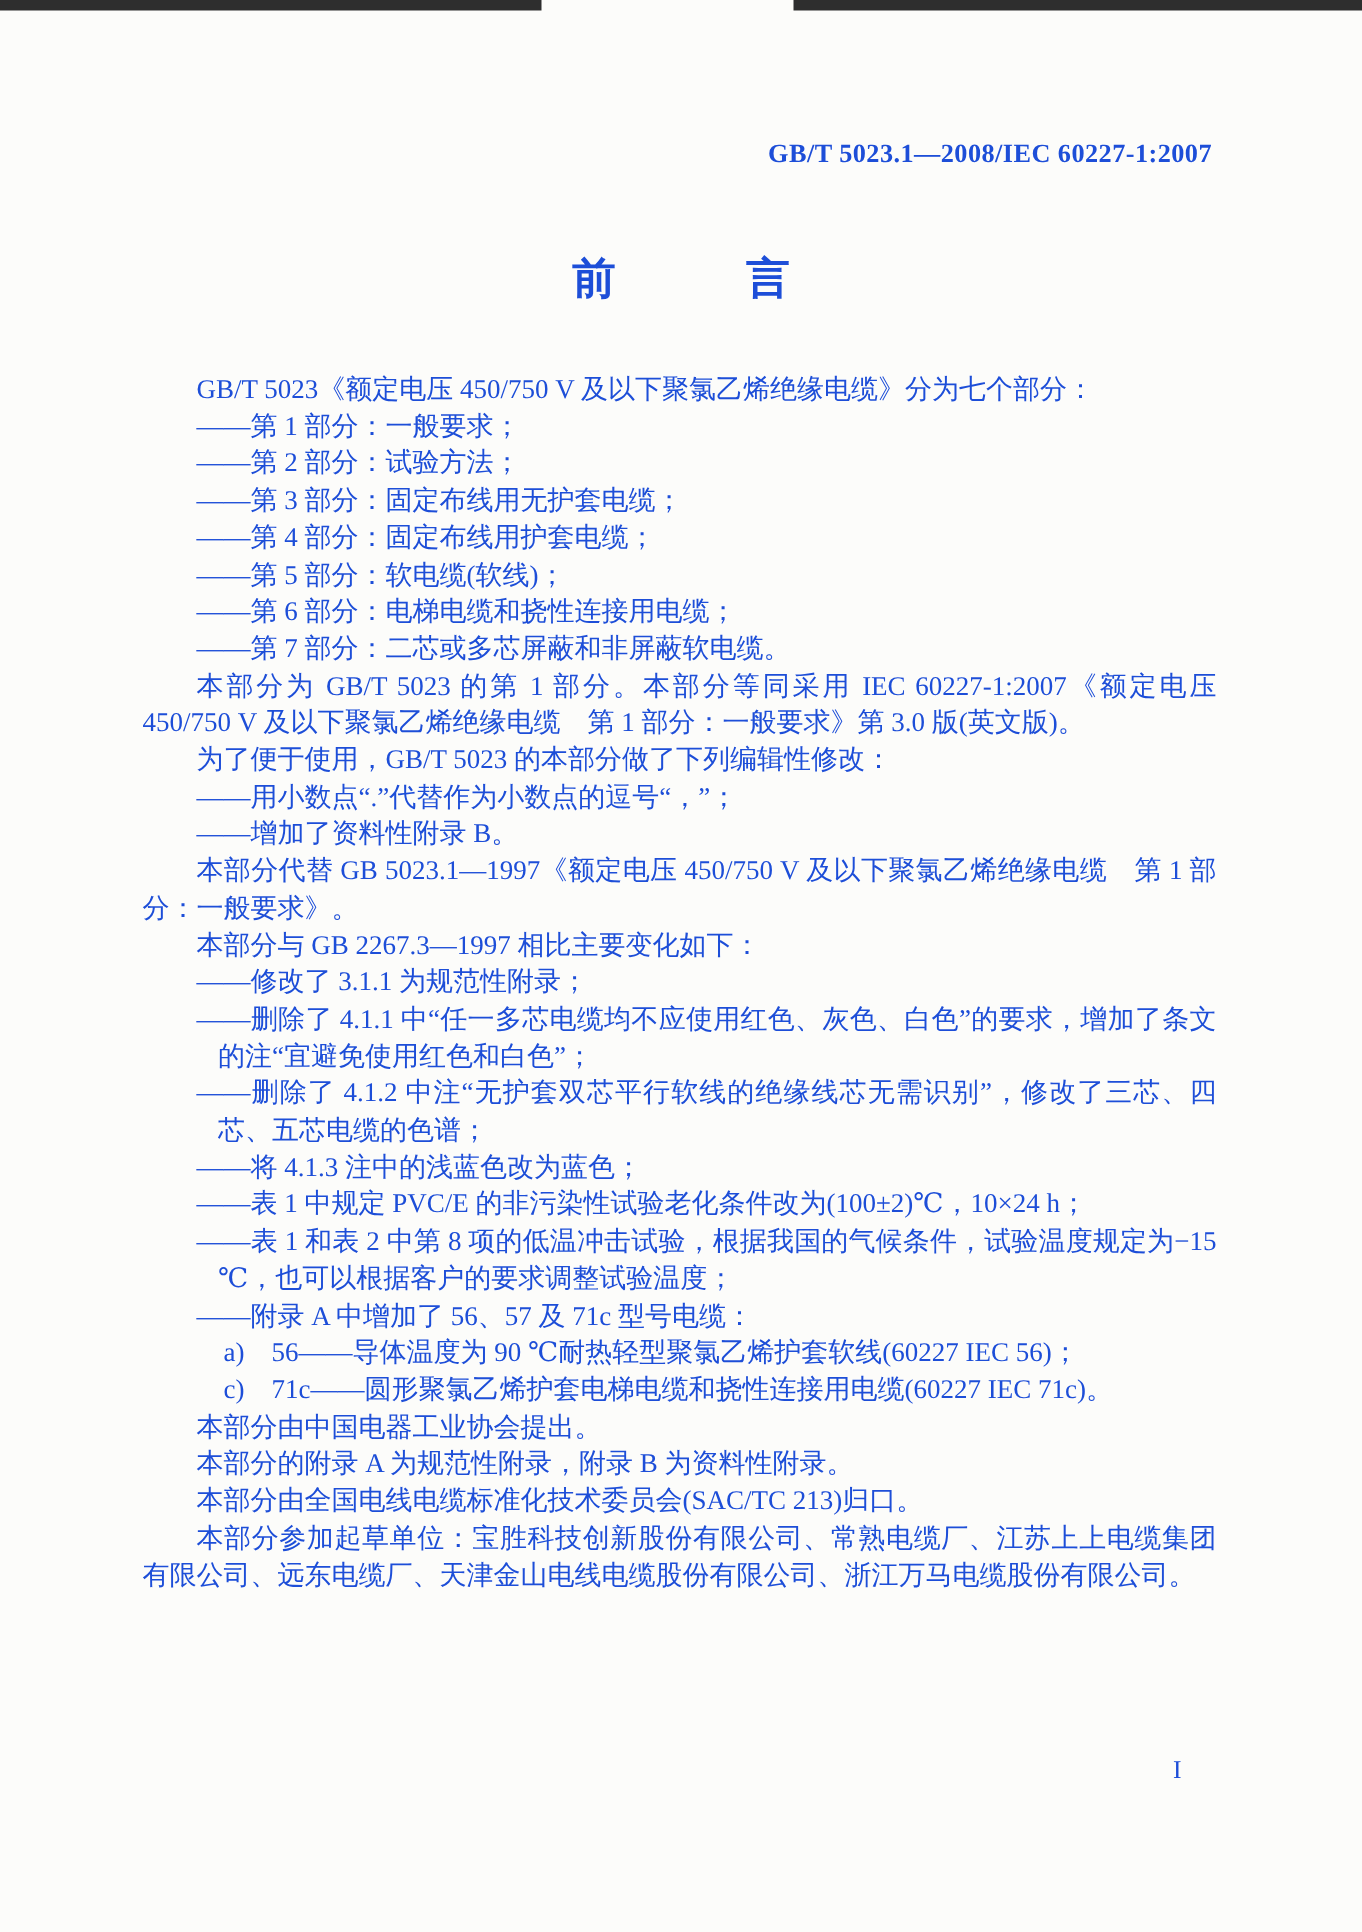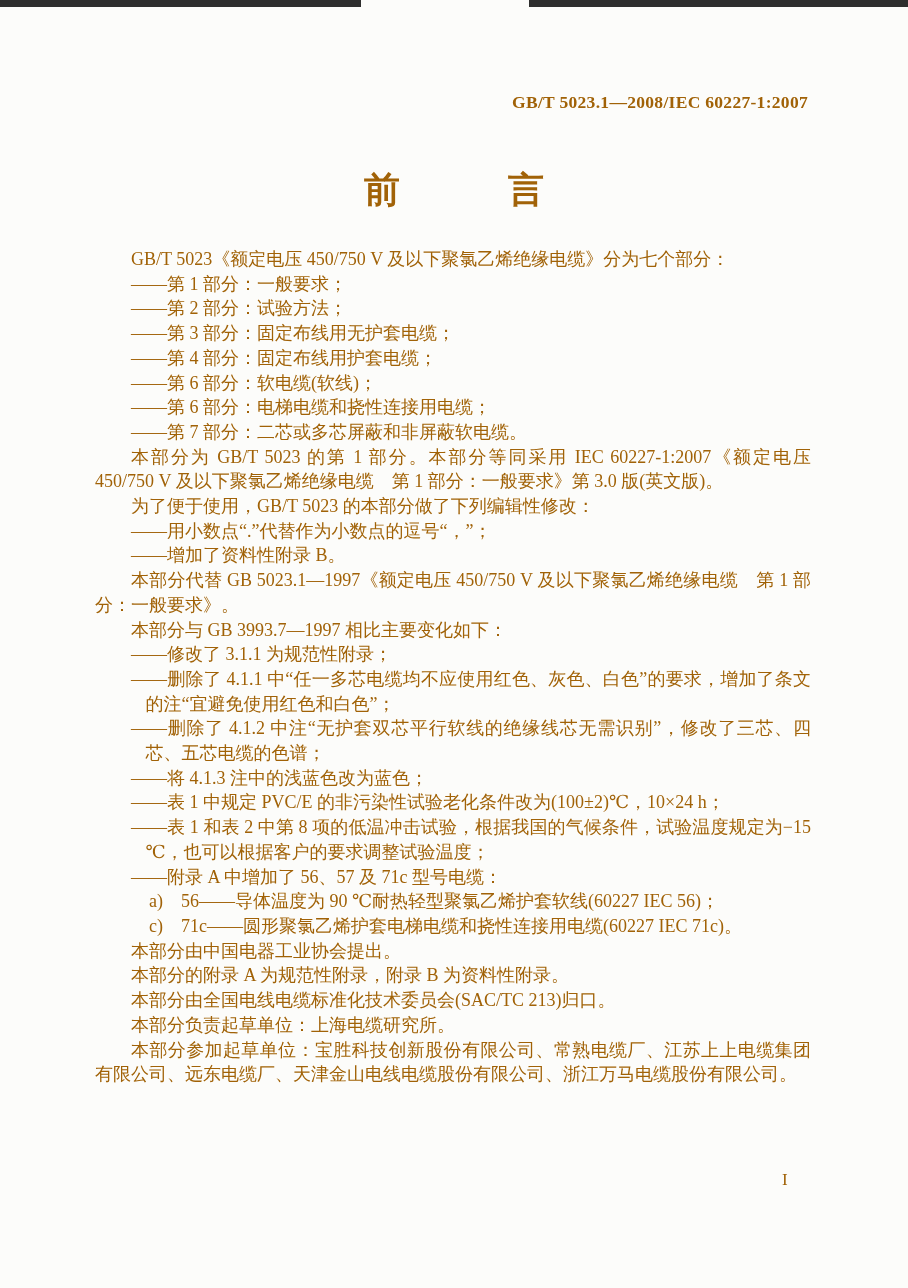--- a/index.html
+++ b/index.html
@@ -7,21 +7,21 @@
     padding: 0;
     background: #f0f0ee;
   }
   .page {
     position: relative;
     width: 908px;
     height: 1288px;
     margin: 0 auto;
     background: #fcfcfa;
     font-family: "Liberation Serif", "DejaVu Serif", serif;
-    color: #a16207;
+    color: #1d4ed8;
     overflow: hidden;
   }
   .topbar {
     position: absolute;
     top: 0;
     height: 7px;
     background: #2e2e2e;
   }
   .topbar.left  { left: 0;     width: 361px; }
   .topbar.right { left: 529px; width: 379px; }
@@ -34,21 +34,21 @@
     letter-spacing: 0.3px;
     white-space: nowrap;
   }
   .title {
     position: absolute;
     top: 166px;
     left: 0;
     width: 100%;
     margin: 0;
     text-align: center;
-    font-size: 36px;
+    font-size: 29px;
     font-weight: bold;
   }
   .body-text {
     position: absolute;
     left: 95px;
     top: 247px;
     width: 716px;
     font-size: 18px;
     line-height: 24.7px;
     text-align: justify;
@@ -74,39 +74,38 @@
   <div class="header">GB/T 5023.1—2008/IEC 60227-1:2007</div>
 
   <h1 class="title">前　　　言</h1>
 
   <div class="body-text" id="body-content">
       <p class="para">GB/T 5023《额定电压 450/750 V 及以下聚氯乙烯绝缘电缆》分为七个部分：</p>
       <p class="dash">——第 1 部分：一般要求；</p>
       <p class="dash">——第 2 部分：试验方法；</p>
       <p class="dash">——第 3 部分：固定布线用无护套电缆；</p>
       <p class="dash">——第 4 部分：固定布线用护套电缆；</p>
-      <p class="dash">——第 6 部分：软电缆(软线)；</p>
+      <p class="dash">——第 5 部分：软电缆(软线)；</p>
       <p class="dash">——第 6 部分：电梯电缆和挠性连接用电缆；</p>
       <p class="dash">——第 7 部分：二芯或多芯屏蔽和非屏蔽软电缆。</p>
       <p class="para">本部分为 GB/T 5023 的第 1 部分。本部分等同采用 IEC 60227-1:2007《额定电压 450/750 V 及以下聚氯乙烯绝缘电缆　第 1 部分：一般要求》第 3.0 版(英文版)。</p>
       <p class="para">为了便于使用，GB/T 5023 的本部分做了下列编辑性修改：</p>
       <p class="dash">——用小数点“.”代替作为小数点的逗号“，”；</p>
       <p class="dash">——增加了资料性附录 B。</p>
       <p class="para">本部分代替 GB 5023.1—1997《额定电压 450/750 V 及以下聚氯乙烯绝缘电缆　第 1 部分：一般要求》。</p>
-      <p class="para">本部分与 GB 3993.7—1997 相比主要变化如下：</p>
+      <p class="para">本部分与 GB 2267.3—1997 相比主要变化如下：</p>
       <p class="dash">——修改了 3.1.1 为规范性附录；</p>
       <p class="dash">——删除了 4.1.1 中“任一多芯电缆均不应使用红色、灰色、白色”的要求，增加了条文的注“宜避免使用红色和白色”；</p>
       <p class="dash">——删除了 4.1.2 中注“无护套双芯平行软线的绝缘线芯无需识别”，修改了三芯、四芯、五芯电缆的色谱；</p>
       <p class="dash">——将 4.1.3 注中的浅蓝色改为蓝色；</p>
       <p class="dash">——表 1 中规定 PVC/E 的非污染性试验老化条件改为(100±2)℃，10×24 h；</p>
       <p class="dash">——表 1 和表 2 中第 8 项的低温冲击试验，根据我国的气候条件，试验温度规定为−15 ℃，也可以根据客户的要求调整试验温度；</p>
       <p class="dash">——附录 A 中增加了 56、57 及 71c 型号电缆：</p>
       <p class="sub">a)　56——导体温度为 90 ℃耐热轻型聚氯乙烯护套软线(60227 IEC 56)；</p>
       <p class="sub">c)　71c——圆形聚氯乙烯护套电梯电缆和挠性连接用电缆(60227 IEC 71c)。</p>
       <p class="para">本部分由中国电器工业协会提出。</p>
       <p class="para">本部分的附录 A 为规范性附录，附录 B 为资料性附录。</p>
       <p class="para">本部分由全国电线电缆标准化技术委员会(SAC/TC 213)归口。</p>
-      <p class="para">本部分负责起草单位：上海电缆研究所。</p>
       <p class="para">本部分参加起草单位：宝胜科技创新股份有限公司、常熟电缆厂、江苏上上电缆集团有限公司、远东电缆厂、天津金山电线电缆股份有限公司、浙江万马电缆股份有限公司。</p>
     </div>
 
   <div class="pageno">I</div>
 </div>
 
 </body></html>

